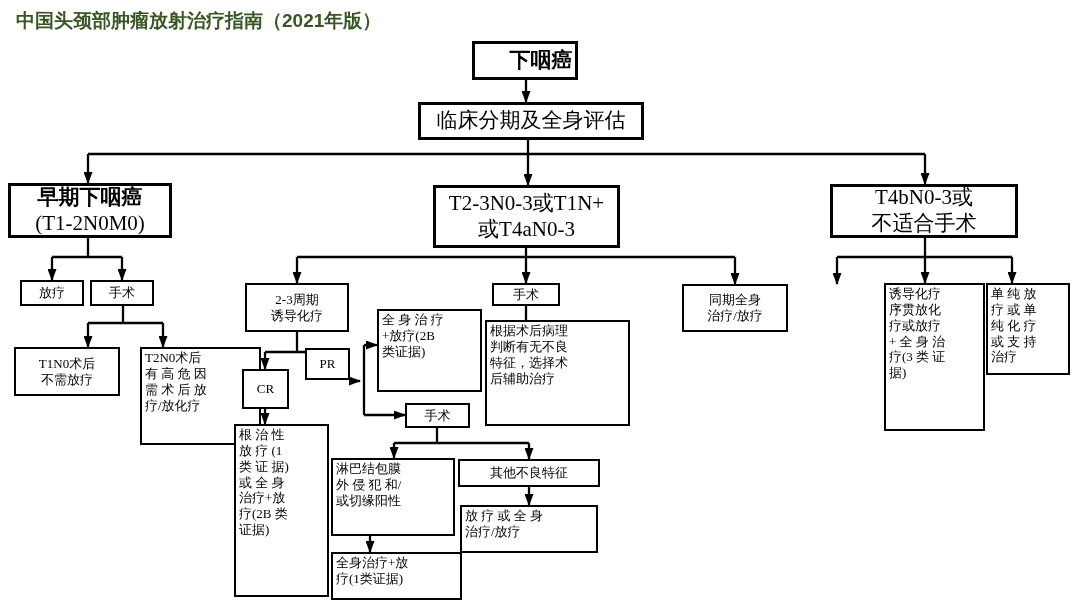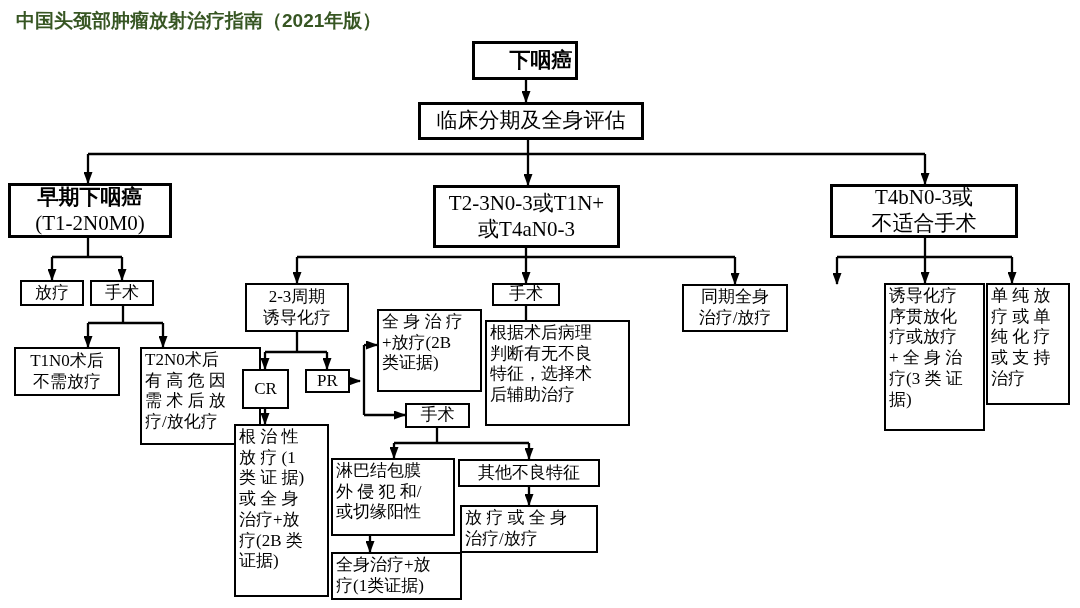--- a/index.html
+++ b/index.html
@@ -26,21 +26,21 @@
   .box {
     position: absolute;
     box-sizing: border-box;
     border: 2.5px solid #000000;
     background: #ffffff;
     display: flex;
     align-items: center;
     justify-content: center;
     text-align: center;
     white-space: pre-line;
-    font-size: 17px;
+    font-size: 13px;
     line-height: 1.22;
     z-index: 1;
   }
   .box.thick { border-width: 3px; }
   .box.big { font-size: 21px; }
   .box.bold { font-weight: bold; }
   .box.leftal {
     justify-content: flex-start;
     text-align: left;
     align-items: flex-start;
@@ -141,21 +141,21 @@
 疗/放化疗</div>
 
   <div class="box thick big" style="left:433px; top:185px; width:187px; height:63px;">T2-3N0-3或T1N+
 或T4aN0-3</div>
 
   <div class="box" style="left:245px; top:283px; width:104px; height:49px;">2-3周期
 诱导化疗</div>
 
   <div class="box" style="left:242px; top:369px; width:47px; height:40px;">CR</div>
 
-  <div class="box" style="left:305px; top:369px; width:45px; height:24px;">PR</div>
+  <div class="box" style="left:305px; top:348px; width:45px; height:32px;">PR</div>
 
   <div class="box leftal" style="left:377px; top:309px; width:105px; height:83px;">全 身 治 疗
 +放疗(2B
 类证据)</div>
 
   <div class="box" style="left:405px; top:403px; width:65px; height:25px;">手术</div>
 
   <div class="box leftal" style="left:234px; top:424px; width:95px; height:173px;">根 治 性
 放 疗 (1
 类 证 据)
@@ -190,19 +190,19 @@
 不适合手术</div>
 
 
   <div class="box leftal" style="left:884px; top:283px; width:101px; height:148px;">诱导化疗
 序贯放化
 疗或放疗
 + 全 身 治
 疗(3 类 证
 据)</div>
 
-  <div class="box leftal" style="left:986px; top:283px; width:84px; height:122px;">单 纯 放
+  <div class="box leftal" style="left:986px; top:283px; width:84px; height:92px;">单 纯 放
 疗 或 单
 纯 化 疗
 或 支 持
 治疗</div>
 
 </div>
 
 </body></html>

